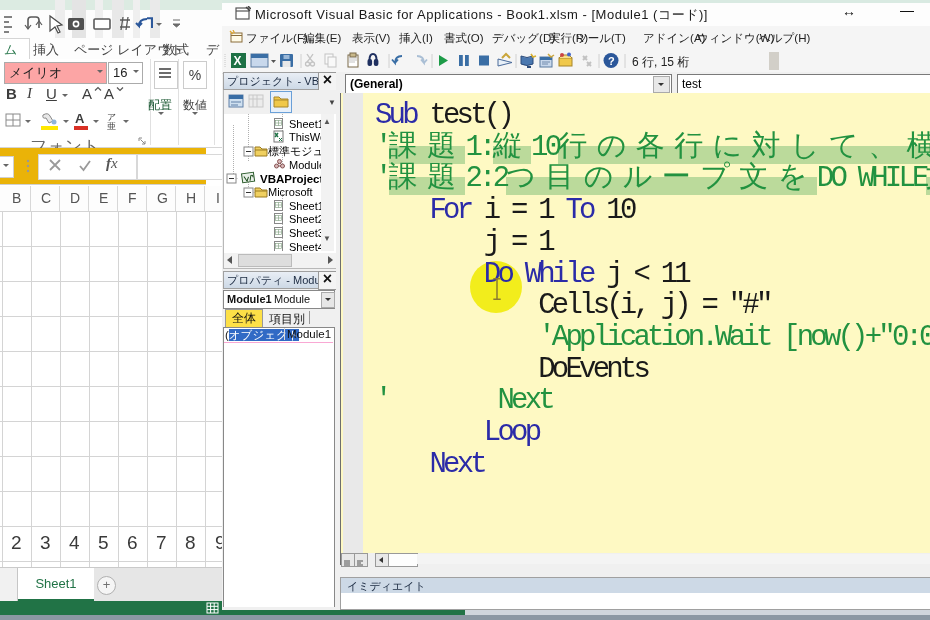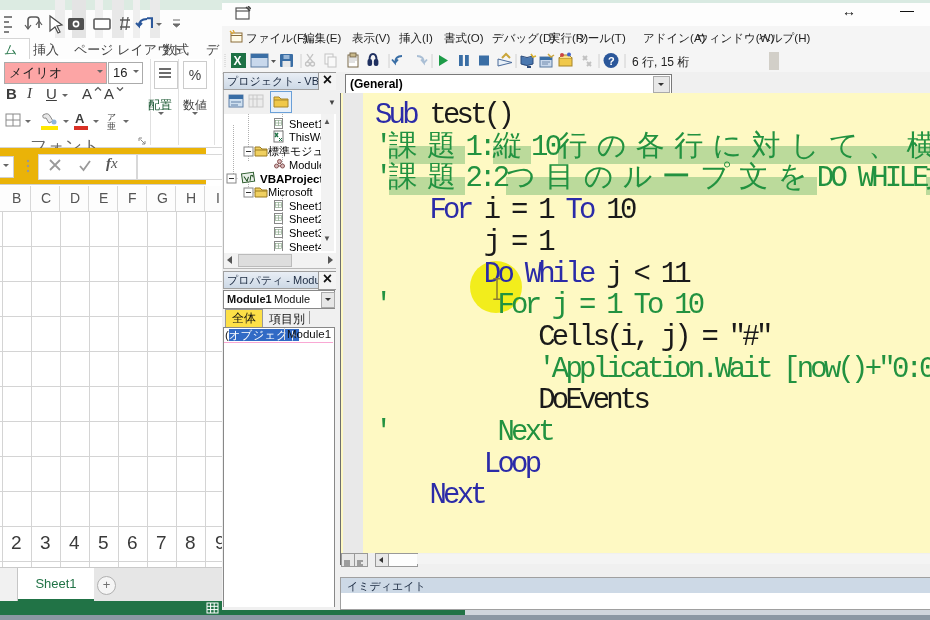--- a/index.html
+++ b/index.html
@@ -182,20 +182,21 @@
  </div>
 </div>
 <div id="vba">
  <div id="vtitle">
   <div class="abs" style="left:0;top:0;width:708px;height:3px;background:#d9eae2"></div>
   <svg class="abs" style="left:13px;top:6px" width="16" height="15" viewBox="0 0 16 15">
    <rect x="1" y="2" width="13" height="11" fill="#fff" stroke="#555" stroke-width="1.2"></rect>
    <path d="M1 5 h13" stroke="#555" stroke-width="1.2"></path>
    <path d="M11 1 L15 5 M13 0 L16 3" stroke="#444" stroke-width="1.4"></path>
   </svg>
+  <span class="abs" style="left:33px;top:6px;letter-spacing:0.5px">Microsoft Visual Basic for Applications - Book1.xlsm - [Module1 (コード)]</span>
   <span class="abs" style="left:620px;top:3px;font-size:14px;color:#111">↔</span>
   <span class="abs" style="left:678px;top:2px;font-size:14px;color:#111">—</span>
  </div>
  <div id="vmenu">
   <svg class="abs" style="left:7px;top:4px" width="15" height="15" viewBox="0 0 15 15">
    <rect x="2" y="3" width="11" height="9" fill="#fffbe8" stroke="#8a6d3b"></rect>
    <path d="M2 5.5 h11" stroke="#8a6d3b"></path>
    <path d="M1 1 l3 3 M4 0 l1.5 3" stroke="#e0a830" stroke-width="1.3"></path>
   </svg>
   <span class="abs" style="left:24px;top:5px">ファイル(F)</span>
@@ -392,31 +393,33 @@
   </div>
   <div class="abs" style="left:0;top:339px;width:112px;height:2px;background:#f0f0f0"></div>
  </div>
  <div id="codewrap">
   <div class="combo" style="left:9px;top:2px;width:325px">
         <b style="position:absolute;left:4px;top:2px">(General)</b>
    <div class="cbtn">
           <div class="abs" style="left:4px;top:6px;width:0;height:0;border:3.5px solid transparent;border-top-color:#333"></div>
         </div>
   </div>
+  <div class="combo" style="left:341px;top:2px;width:253px;border-right:none">
+        <span class="abs" style="left:4px;top:2px">test</span>
+      </div>
   <div class="abs" style="left:4px;top:21px;width:1px;height:472px;background:#6e6e6e"></div>
   <div class="abs" style="left:5px;top:21px;width:589px;height:460px;background:#fef9c3;overflow:hidden">
    <div class="abs" style="left:2px;top:0;width:20px;height:460px;background:#e9e9e9"></div>
    <div class="abs" style="left:129px;top:168px;width:52px;height:52px;border-radius:50%;background:#f2ed1c"></div>
    <pre class="abs" style="left:34px;top:7px"><span class="kw">Sub</span> test()
 <span class="cm">'<i class="jpm">課題</i>1:<i class="jpm">縦</i>10<i class="jpm">行の各行に対して、横</i>10#</span>
 <span class="cm">'<i class="jpm">課題</i>2:2<i class="jpm">つ目のループ文を</i>DO WHILE<i class="jpm">文に置きかえる</i></span>
     <span class="kw">For</span> i = 1 <span class="kw">To</span> 10
         j = 1
         <span class="kw">Do While</span> j &lt; 11
-<span class="cm">'        For j = 1 To 10</span>
             Cells(i, j) = "#"
             <span class="cm">'Application.Wait [now()+"0:00:01"]</span>
             DoEvents
 <span class="cm">'        Next</span>
         <span class="kw">Loop</span>
     <span class="kw">Next</span></pre>
    <svg class="abs" style="left:150px;top:184px" width="12" height="24" viewBox="0 0 12 26">
           <path d="M2 2 h8 M6 2 v22 M2 24 h8" stroke="#8a7a30" stroke-width="1.6" fill="none"></path>
         </svg>
   </div>

